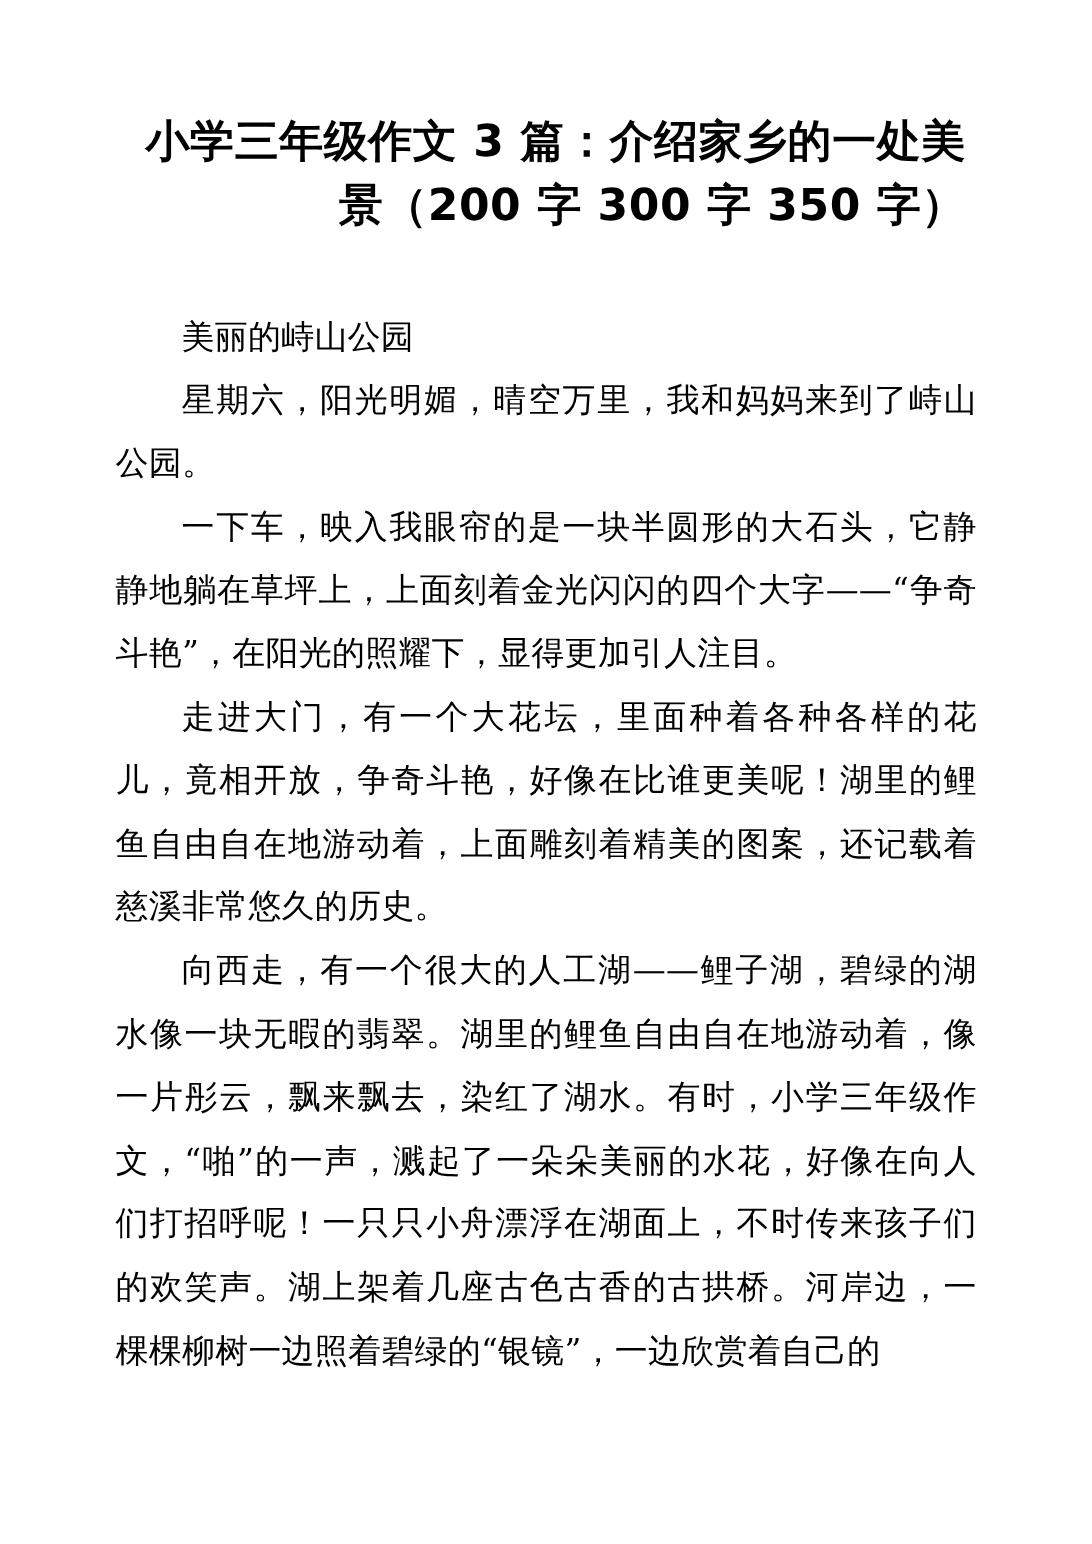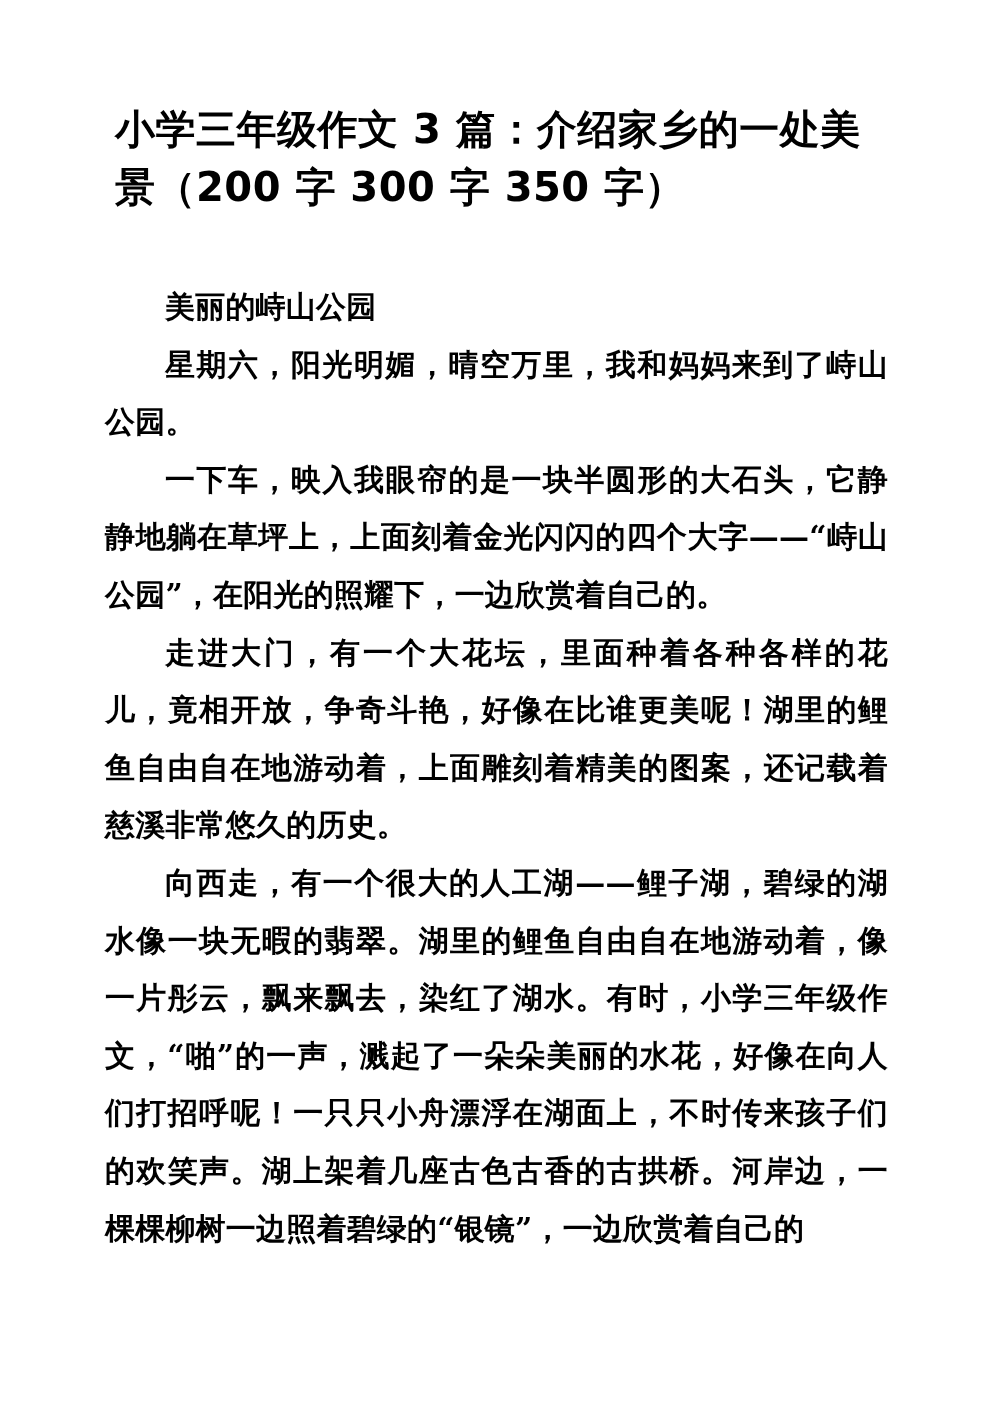--- a/index.html
+++ b/index.html
@@ -19,47 +19,46 @@
     height: 1404px;
     box-sizing: border-box;
     padding: 100px 105px 40px 105px;
     position: relative;
   }
   .doc-title {
     font-family: "DejaVu Sans", "Liberation Sans", sans-serif;
     font-weight: bold;
     font-size: 40px;
     line-height: 1.45;
-    text-align: left;
+    text-align: right;
     letter-spacing: 0.5px;
     margin: 0 0 62px 0;
     padding: 0 10px;
   }
   .body-text {
     font-size: 30px;
     line-height: 1.92;
     text-align: justify;
     text-justify: inter-ideograph;
     letter-spacing: 0.2px;
   }
   .para {
     margin: 0;
     text-indent: 2em;
     white-space: normal;
-    font-weight: bold;
   }
 </style>
 </head>
 <body>
 
 <div class="page">
 
   <h1 class="doc-title">小学三年级作文 3 篇：介绍家乡的一处美景（200 字 300 字 350 字）</h1>
 
   <div class="body-text">
     <p class="para">美丽的峙山公园</p>
     <p class="para">星期六，阳光明媚，晴空万里，我和妈妈来到了峙山公园。</p>
-    <p class="para">一下车，映入我眼帘的是一块半圆形的大石头，它静静地躺在草坪上，上面刻着金光闪闪的四个大字——“峙山公园”，在阳光的照耀下，一边欣赏着自己的。</p>
+    <p class="para">一下车，映入我眼帘的是一块半圆形的大石头，它静静地躺在草坪上，上面刻着金光闪闪的四个大字——“争奇斗艳”，在阳光的照耀下，显得更加引人注目。</p>
     <p class="para">走进大门，有一个大花坛，里面种着各种各样的花儿，竟相开放，争奇斗艳，好像在比谁更美呢！湖里的鲤鱼自由自在地游动着，上面雕刻着精美的图案，还记载着慈溪非常悠久的历史。</p>
     <p class="para">向西走，有一个很大的人工湖——鲤子湖，碧绿的湖水像一块无暇的翡翠。湖里的鲤鱼自由自在地游动着，像一片彤云，飘来飘去，染红了湖水。有时，小学三年级作文，“啪”的一声，溅起了一朵朵美丽的水花，好像在向人们打招呼呢！一只只小舟漂浮在湖面上，不时传来孩子们的欢笑声。湖上架着几座古色古香的古拱桥。河岸边，一棵棵柳树一边照着碧绿的“银镜”，一边欣赏着自己的</p>
   </div>
 
 </div>
 
 </body></html>

